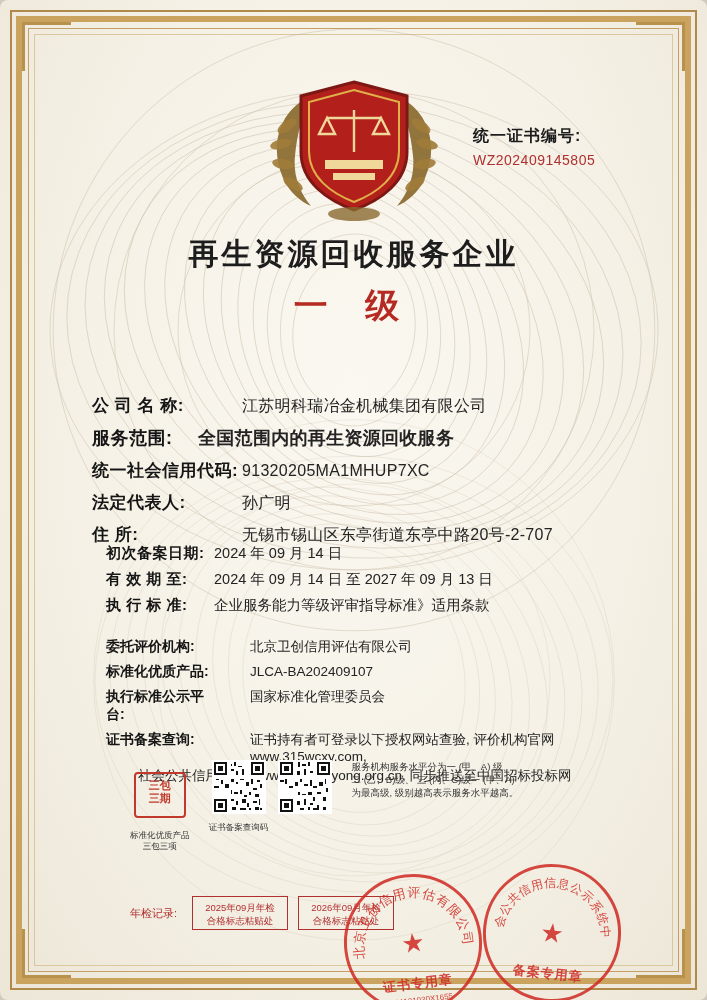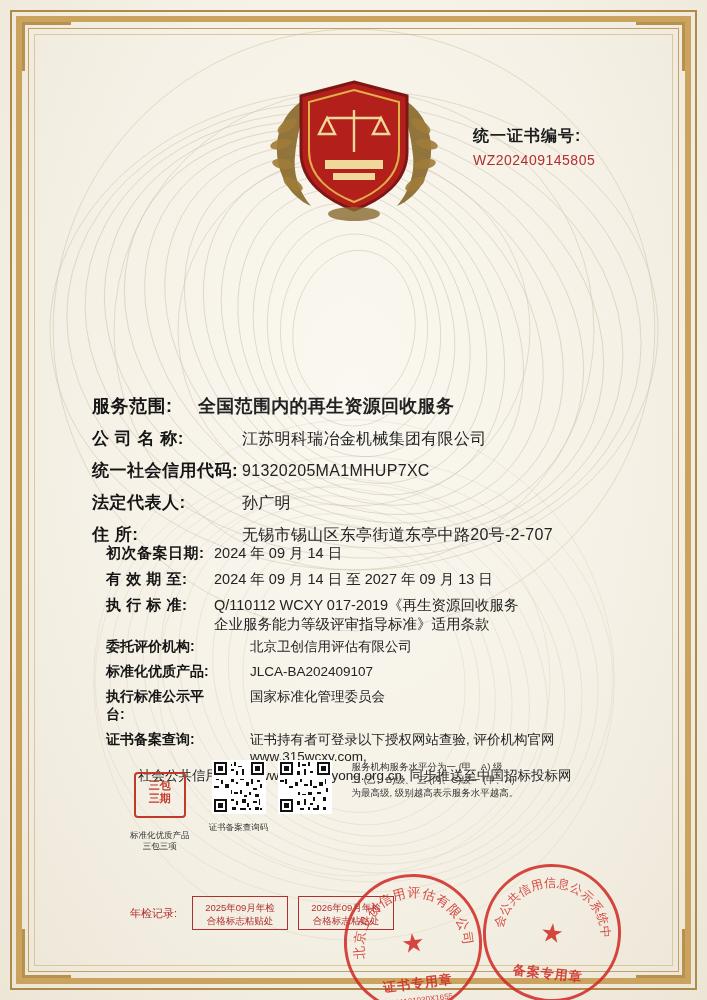--- a/index.html
+++ b/index.html
@@ -10,20 +10,21 @@
   body {
     font-family: "Liberation Sans", sans-serif;
   }
   .page {
     position: relative;
     width: 707px;
     height: 1000px;
     overflow: hidden;
     background:
       radial-gradient(ellipse at 50% 40%, #fbf8f1 0%, #f5f1e6 55%, #ece6d7 100%);
+    border-radius: 8px;
   }
   
   .frame-outer {
     position: absolute;
     left: 10px; top: 10px; right: 10px; bottom: 10px;
     border: 2px solid #b08a4a;
     box-sizing: border-box;
   }
   .frame-mid {
     position: absolute;
@@ -445,30 +446,32 @@
         <ellipse cx="105" cy="140" rx="26" ry="7" fill="#8a6a2f" opacity=".8"></ellipse>
       </svg>
     </div>
 
     <div class="cert-number">
       <div class="label">统一证书编号:</div>
       <div class="value">WZ202409145805</div>
     </div>
 
     <div class="title-block">
+      <div class="title-main">再生资源回收服务企业</div>
+      <div class="title-grade">一 级</div>
     </div>
 
     <div class="info">
+      <div class="row">
+        <div class="k">公 司 名 称:</div>
+        <div class="v">江苏明科瑞冶金机械集团有限公司</div>
+      </div>
       <div class="row scope">
         <div class="k">服务范围:</div>
         <div class="v">全国范围内的再生资源回收服务</div>
-      </div>
-      <div class="row">
-        <div class="k">公 司 名 称:</div>
-        <div class="v">江苏明科瑞冶金机械集团有限公司</div>
       </div>
       <div class="row">
         <div class="k">统一社会信用代码:</div>
         <div class="v">91320205MA1MHUP7XC</div>
       </div>
       <div class="row">
         <div class="k">法定代表人:</div>
         <div class="v">孙广明</div>
       </div>
       <div class="row">
@@ -482,21 +485,20 @@
         <div class="k">初次备案日期:</div>
         <div class="v">2024 年 09 月 14 日</div>
       </div>
       <div class="row2">
         <div class="k">有 效 期 至:</div>
         <div class="v">2024 年 09 月 14 日 至 2027 年 09 月 13 日</div>
       </div>
       <div class="row2">
         <div class="k">执 行 标 准:</div>
         <div class="v">
-          <span>Q/110112 WCXY 017-2019《再生资源回收服务</span>
           <span class="cont">企业服务能力等级评审指导标准》适用条款</span>
         </div>
       </div>
     </div>
 
     <div class="info3">
       <div class="row3">
         <div class="k">委托评价机构:</div>
         <div class="v">北京卫创信用评估有限公司</div>
       </div>

